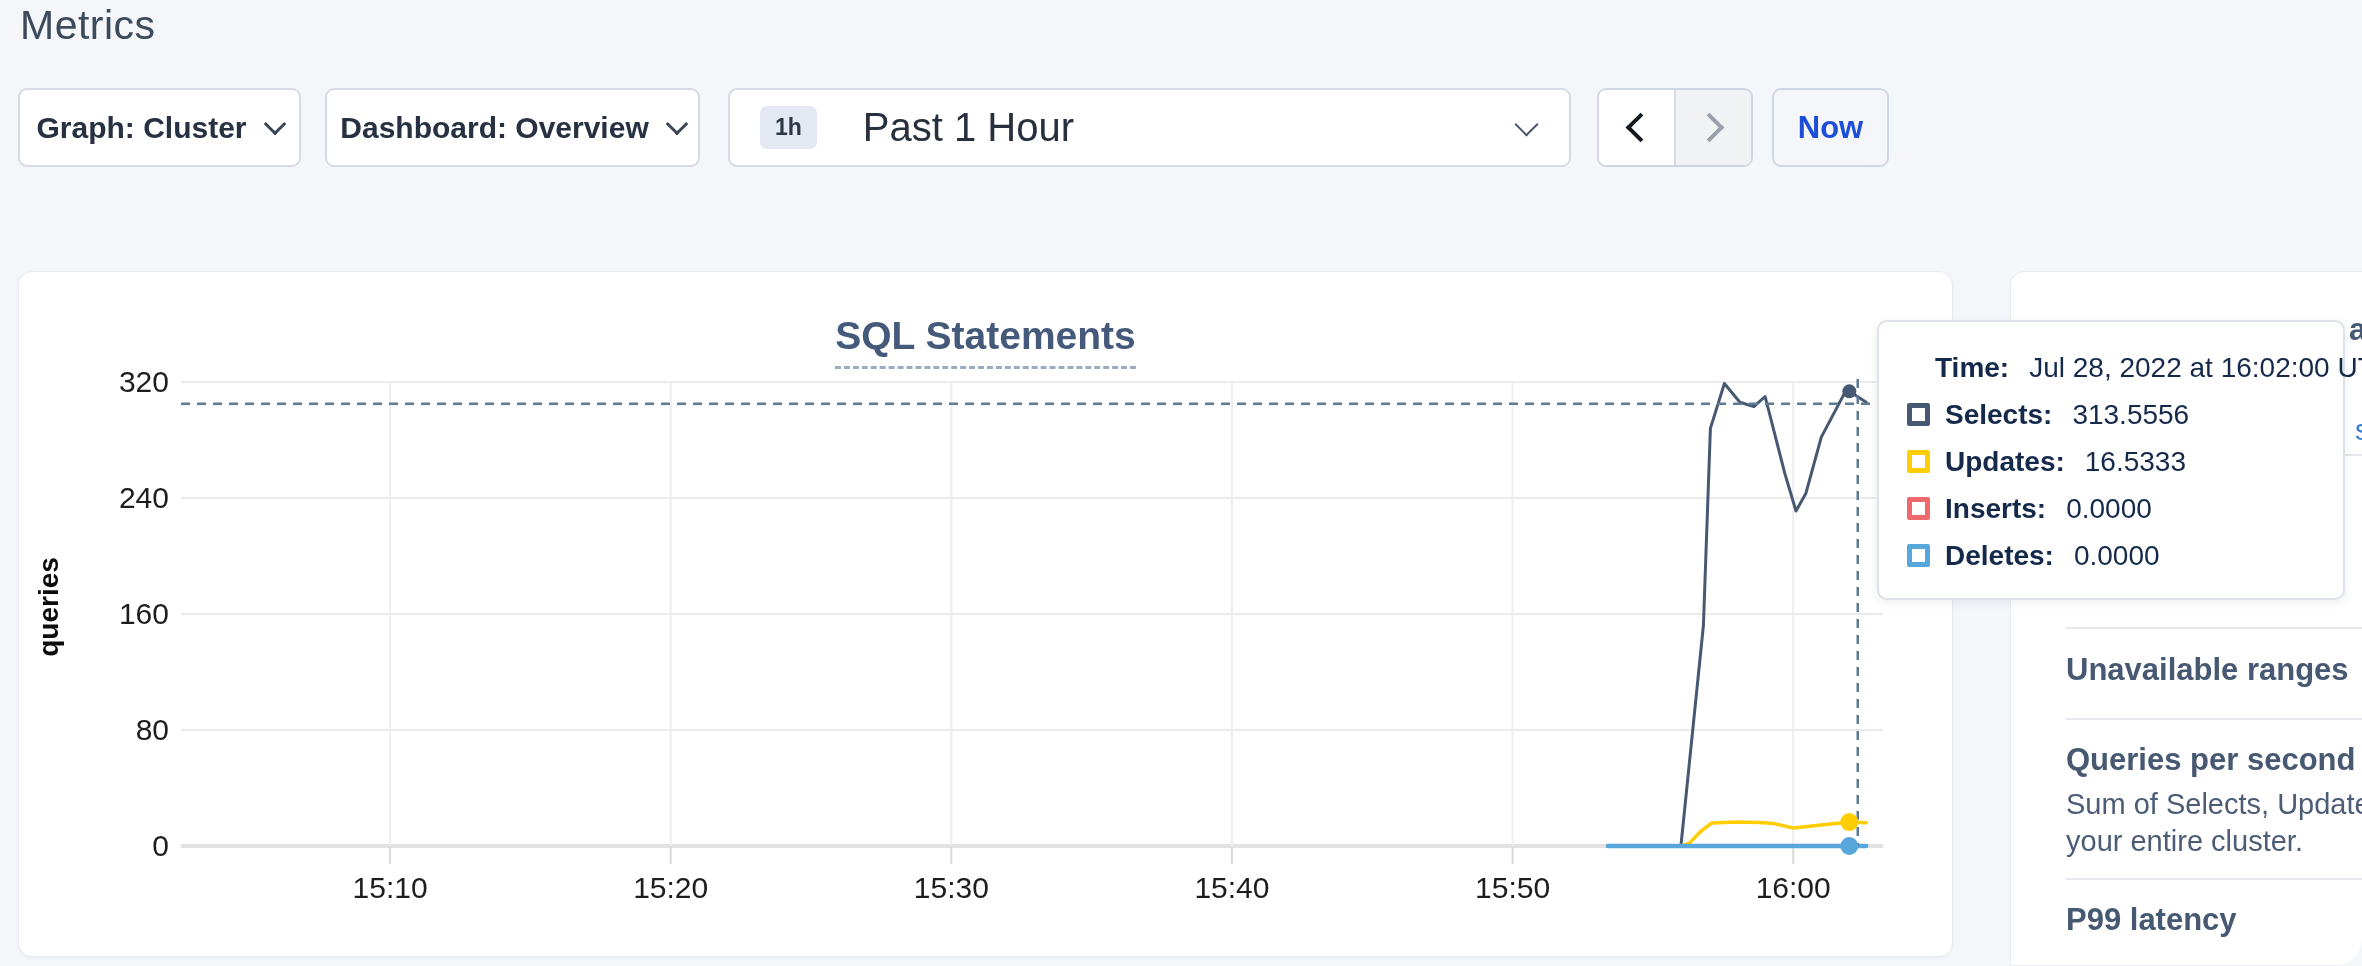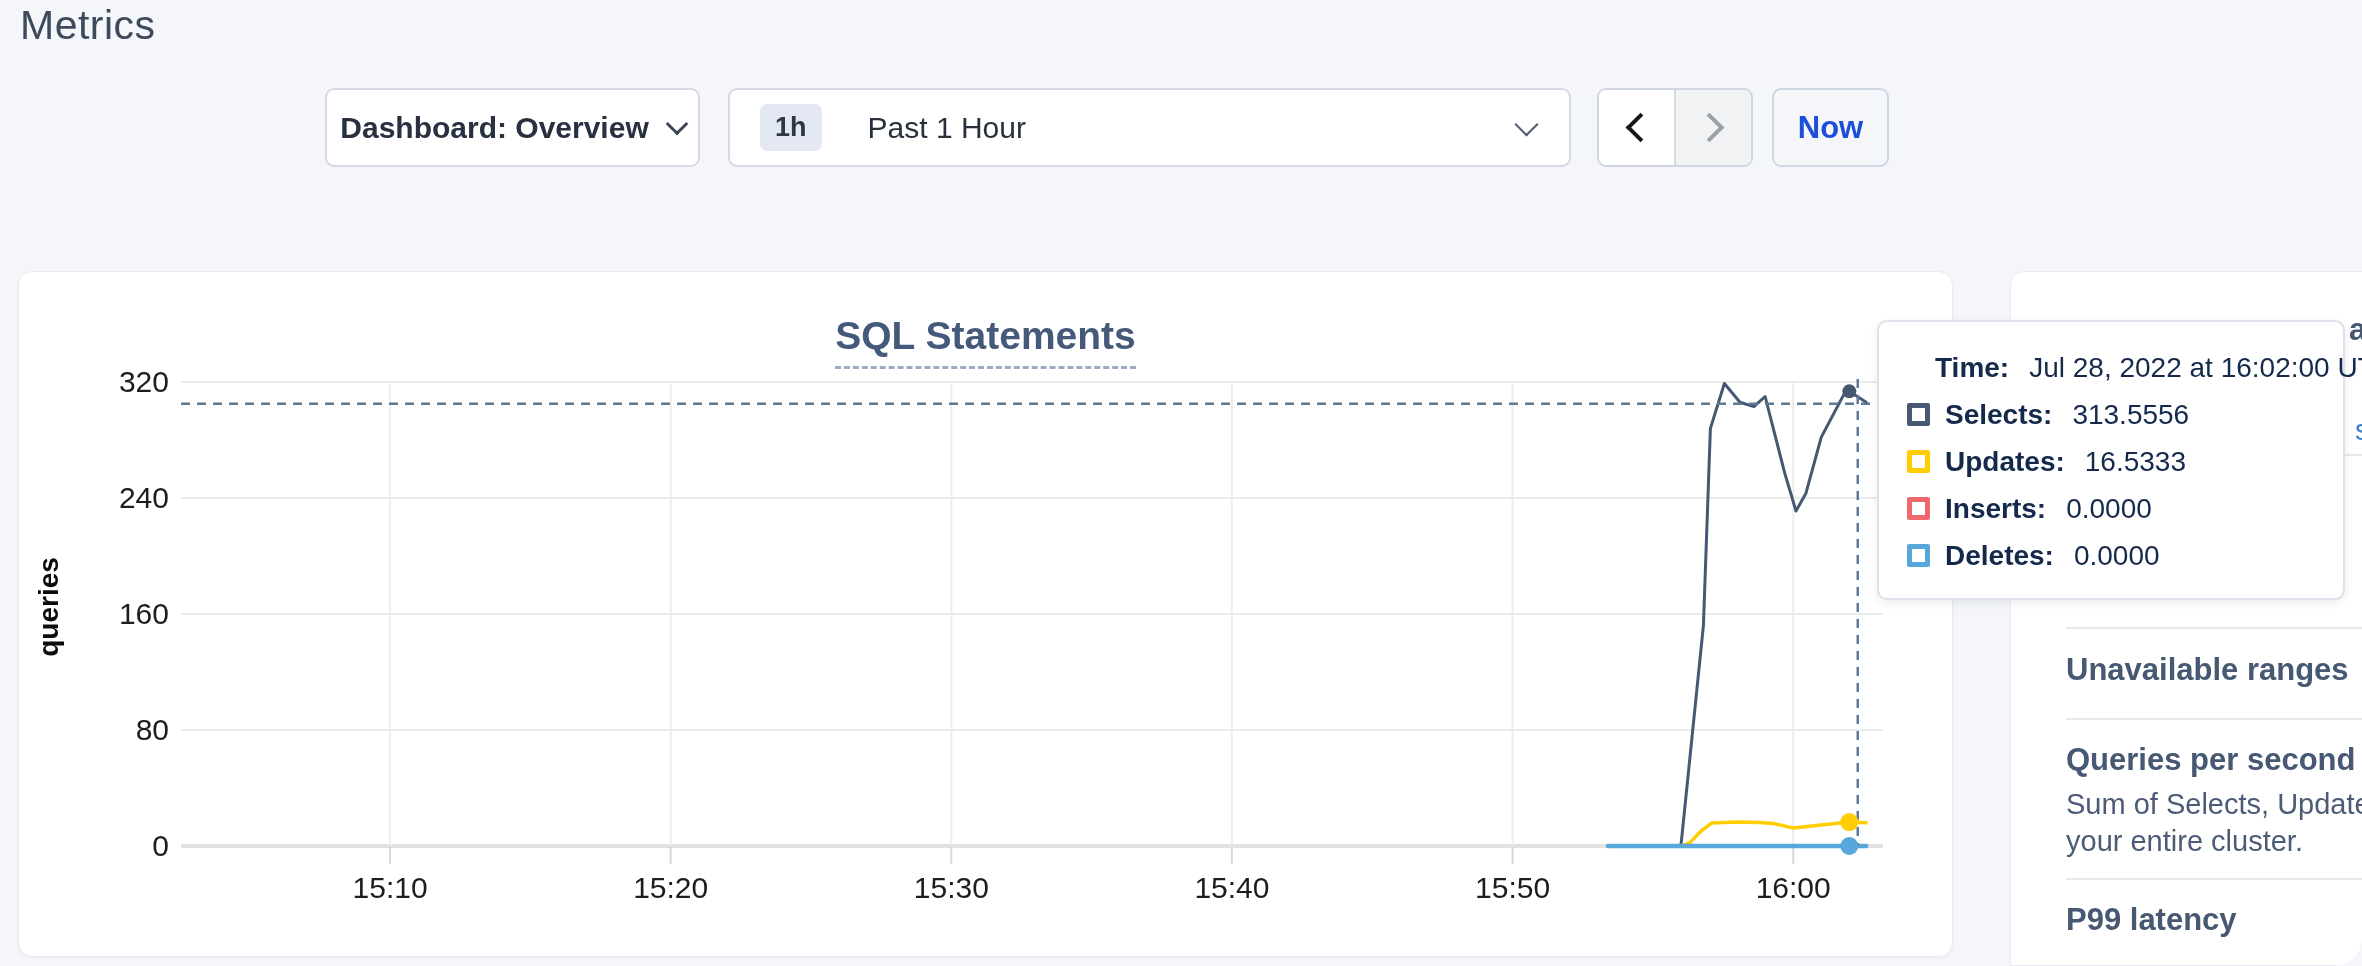--- a/index.html
+++ b/index.html
@@ -12,22 +12,22 @@
   .btn{position:absolute;top:88px;height:79px;background:#fff;border:2px solid #d5dae4;border-radius:9px;
        display:flex;align-items:center;justify-content:center;gap:20px;box-sizing:border-box;
        font-size:30px;font-weight:bold;color:#273142;cursor:pointer;}
   #btn-graph{left:18px;width:283px;}
   #btn-dashboard{left:325px;width:375px;}
   .chev{width:13px;height:13px;border-right:3.5px solid #3a4556;border-bottom:3.5px solid #3a4556;
         transform:rotate(45deg);margin-top:-8px;}
   .chev-thin{width:15px;height:15px;border-right:2.5px solid #4a5870;border-bottom:2.5px solid #4a5870;
         transform:rotate(45deg);margin-top:-10px;}
   #time-selector{left:728px;width:843px;justify-content:flex-start;padding:0 30px;font-weight:normal;}
-  .time-badge{background:#e4e8f2;border-radius:7px;padding:8px 15px;font-size:27px;font-weight:bold;color:#2d3748;}
-  .time-label{font-size:30px;color:#27303d;margin-left:26px;}
+  .time-badge{background:#e4e8f2;border-radius:7px;padding:8px 15px;font-size:23px;font-weight:bold;color:#2d3748;}
+  .time-label{font-size:40px;color:#27303d;margin-left:26px;}
   #time-selector .chev-thin{position:absolute;right:34px;top:36px;}
   .nav-group{position:absolute;top:88px;left:1597px;width:156px;height:79px;border:2px solid #d0d6e1;
              border-radius:9px;overflow:hidden;display:flex;box-sizing:border-box;background:#fff;}
   .nav-half{width:50%;display:flex;align-items:center;justify-content:center;cursor:pointer;}
   .nav-prev{background:#fff;}
   .nav-next{background:#f1f2f4;border-left:2px solid #d5dae4;}
   .chev-left{width:17px;height:17px;border-left:4.5px solid #14181f;border-bottom:4.5px solid #14181f;
              transform:rotate(45deg);margin-left:8px;}
   .chev-right{width:17px;height:17px;border-top:4.5px solid #9aa0aa;border-right:4.5px solid #9aa0aa;
               transform:rotate(45deg);margin-right:8px;}
@@ -62,20 +62,24 @@
   .swatch{width:23px;height:23px;box-sizing:border-box;border:5px solid #475872;background:#fff;
           border-radius:2px;margin-right:15px;flex:none;}
 </style>
 </head>
 <body>
 
 <div class="app">
 
   <div class="page-title">Metrics</div>
 
+  <div class="btn" id="btn-graph">
+    <span>Graph: Cluster</span>
+    <span class="chev"></span>
+  </div>
   <div class="btn" id="btn-dashboard">
     <span>Dashboard: Overview</span>
     <span class="chev"></span>
   </div>
   <div class="btn" id="time-selector">
     <span class="time-badge">1h</span>
     <span class="time-label">Past 1 Hour</span>
     <span class="chev-thin"></span>
   </div>
   <div class="nav-group">

